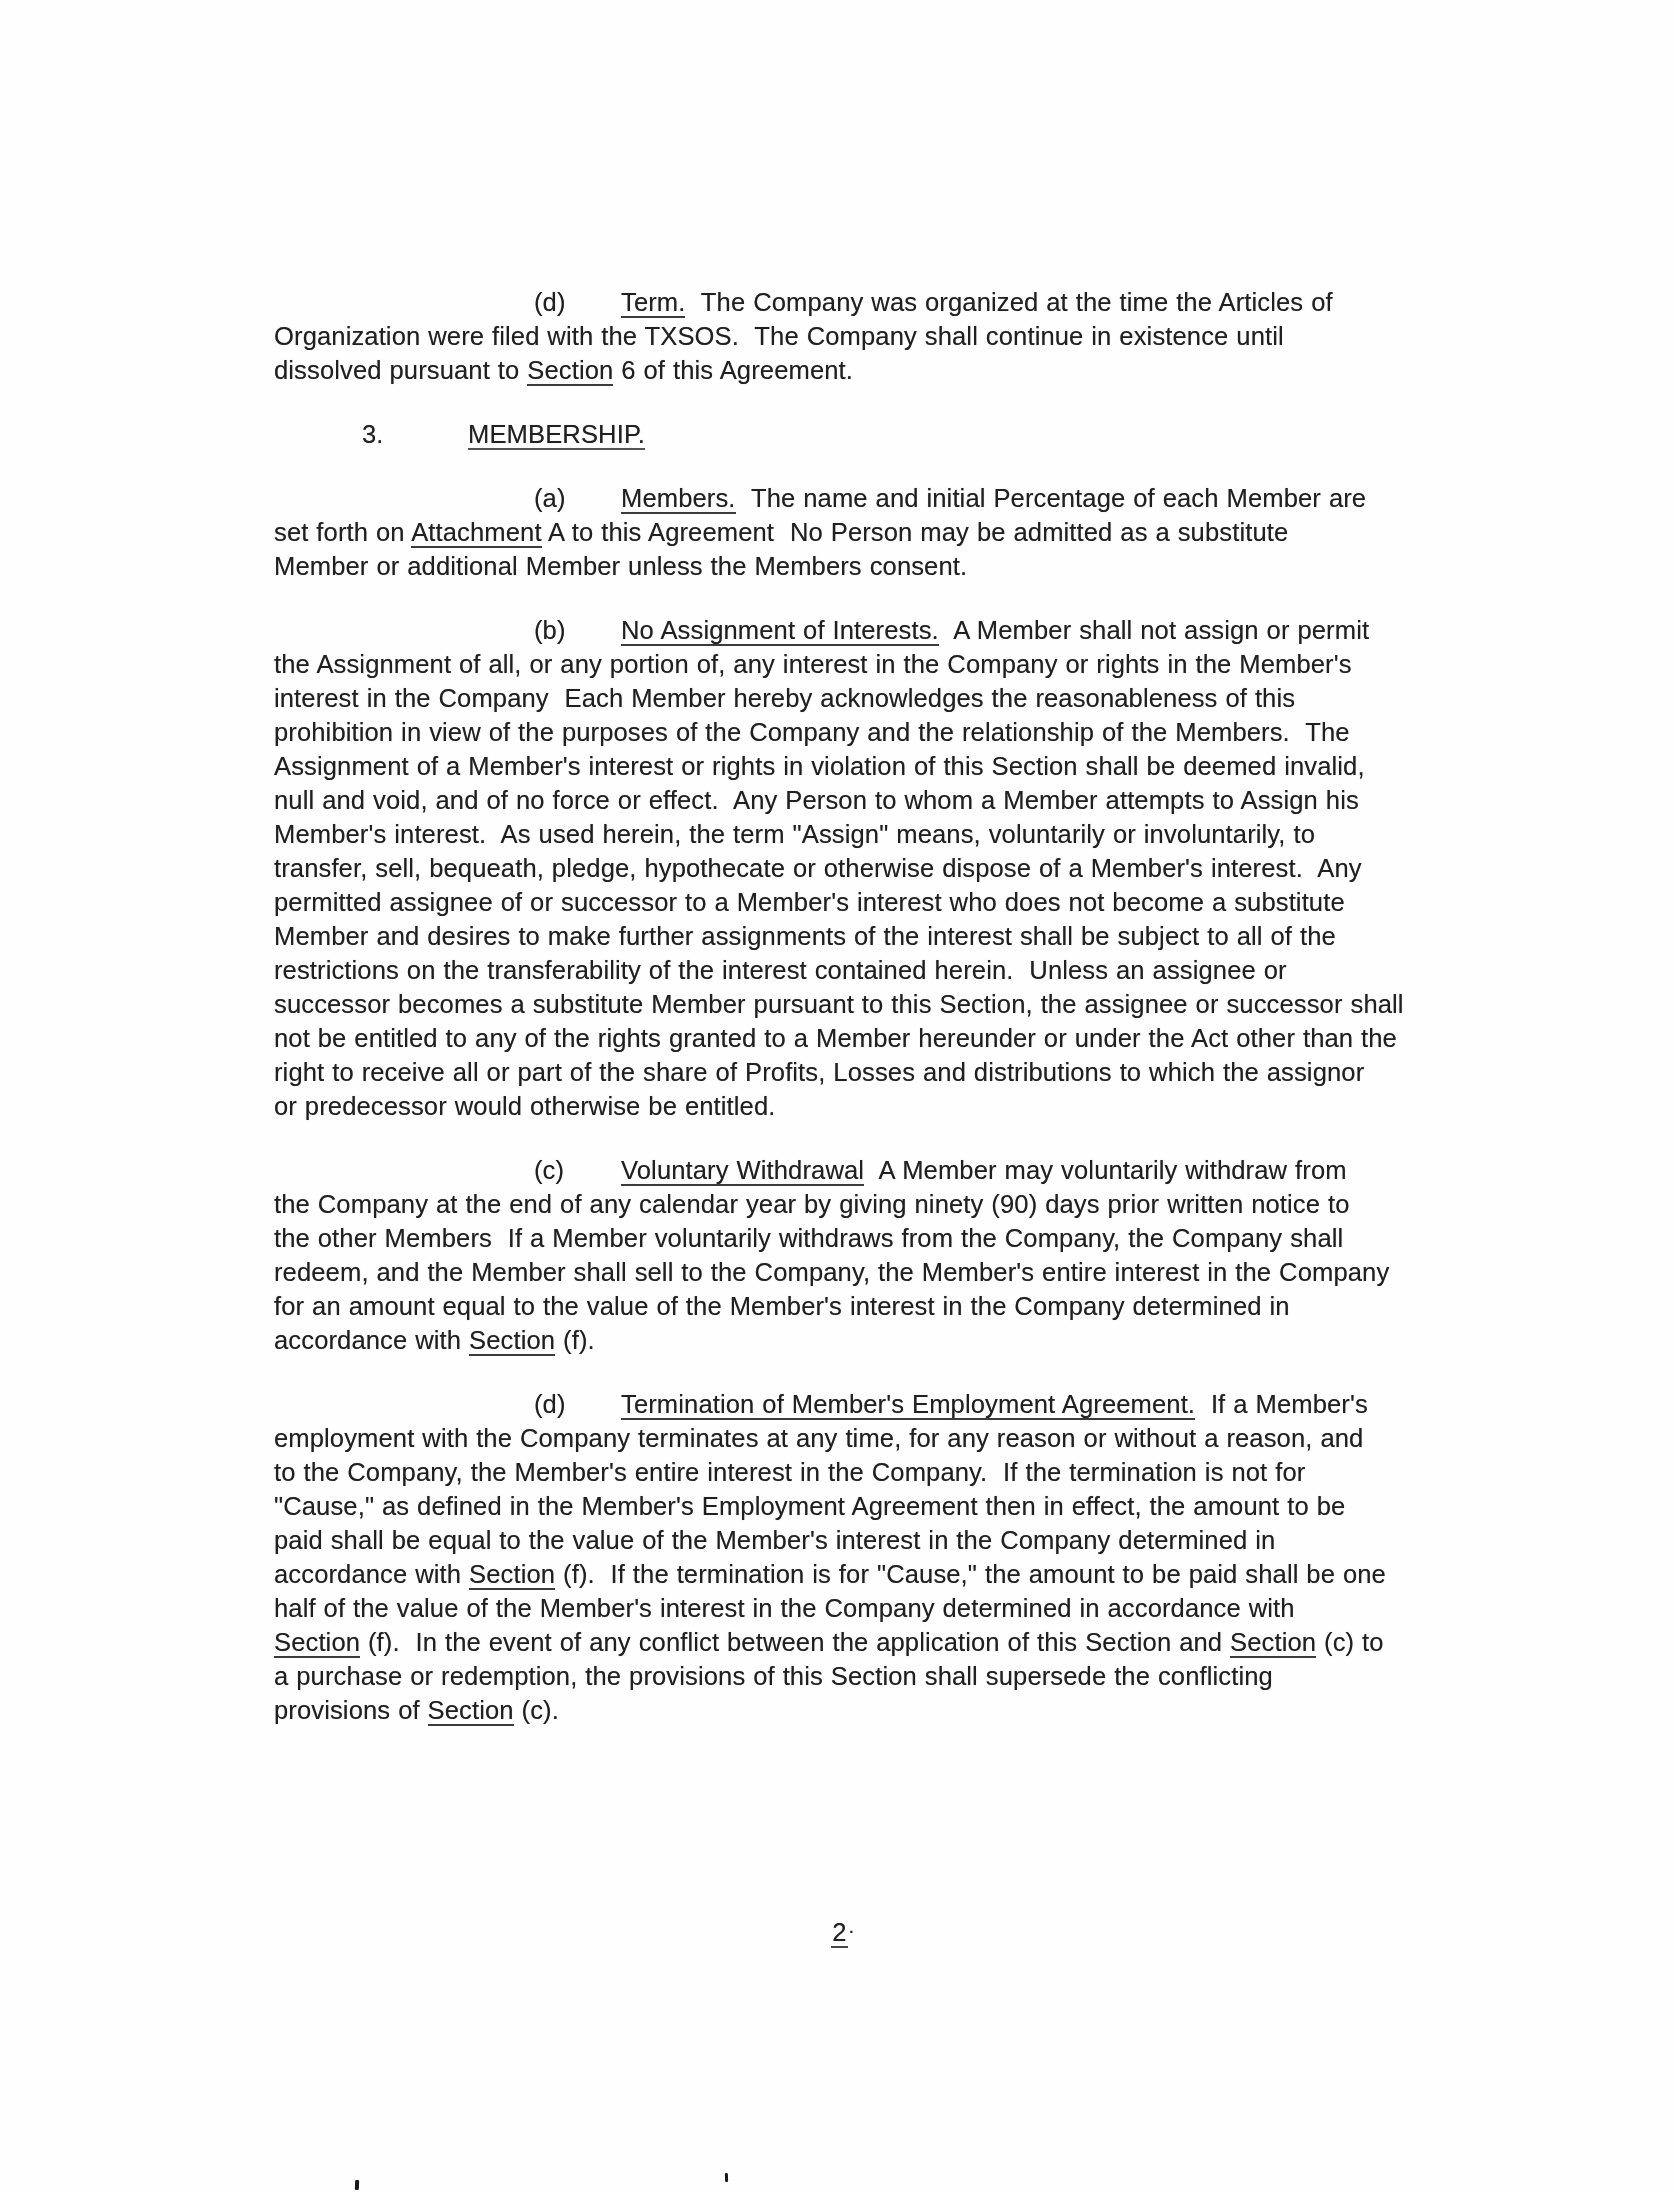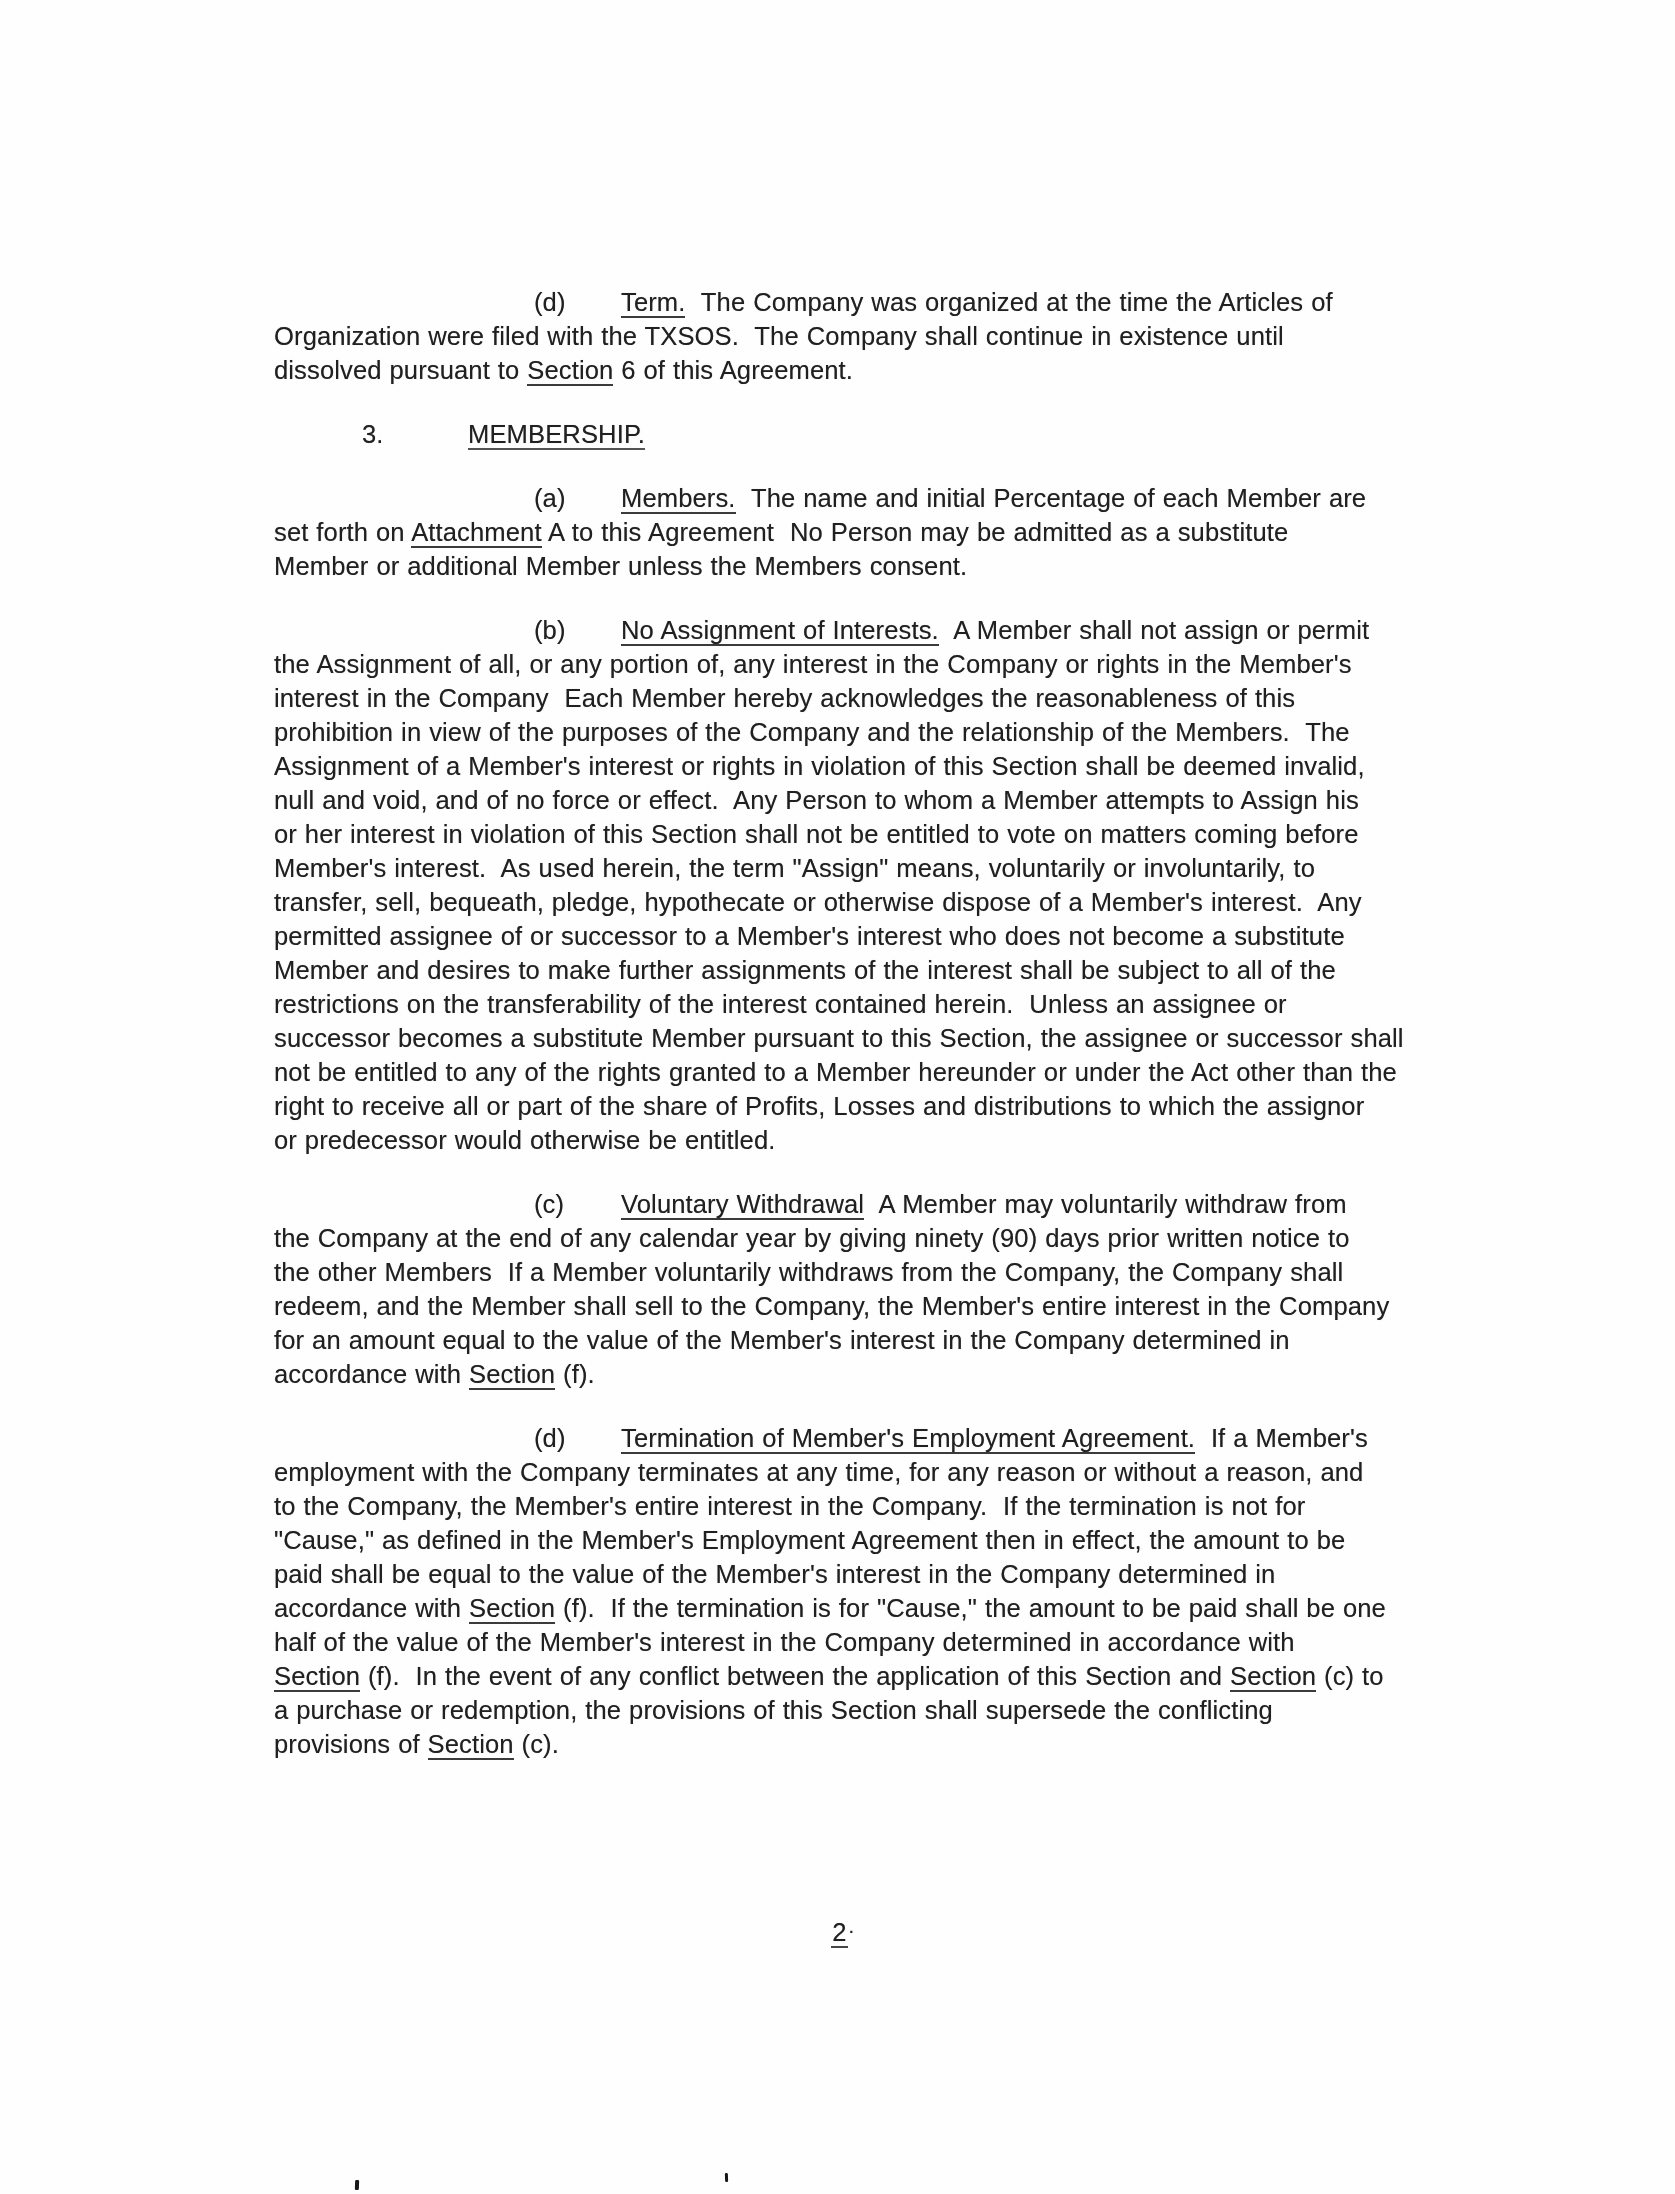--- a/index.html
+++ b/index.html
@@ -52,21 +52,20 @@
         <div class="line"><span>set forth on </span><span class="u">Attachment</span><span> A to this Agreement  No Person may be admitted as a substitute</span></div>
         <div class="line"><span>Member or additional Member unless the Members consent.</span></div>
       </div>
       <div class="para">
         <div class="line p-first"><span class="lbl">(b)</span><span class="u">No Assignment of Interests.</span><span>  A Member shall not assign or permit</span></div>
         <div class="line"><span>the Assignment of all, or any portion of, any interest in the Company or rights in the Member's</span></div>
         <div class="line"><span>interest in the Company  Each Member hereby acknowledges the reasonableness of this</span></div>
         <div class="line"><span>prohibition in view of the purposes of the Company and the relationship of the Members.  The</span></div>
         <div class="line"><span>Assignment of a Member's interest or rights in violation of this Section shall be deemed invalid,</span></div>
         <div class="line"><span>null and void, and of no force or effect.  Any Person to whom a Member attempts to Assign his</span></div>
-        <div class="line"><span>or her interest in violation of this Section shall not be entitled to vote on matters coming before</span></div>
         <div class="line"><span>Member's interest.  As used herein, the term "Assign" means, voluntarily or involuntarily, to</span></div>
         <div class="line"><span>transfer, sell, bequeath, pledge, hypothecate or otherwise dispose of a Member's interest.  Any</span></div>
         <div class="line"><span>permitted assignee of or successor to a Member's interest who does not become a substitute</span></div>
         <div class="line"><span>Member and desires to make further assignments of the interest shall be subject to all of the</span></div>
         <div class="line"><span>restrictions on the transferability of the interest contained herein.  Unless an assignee or</span></div>
         <div class="line"><span>successor becomes a substitute Member pursuant to this Section, the assignee or successor shall</span></div>
         <div class="line"><span>not be entitled to any of the rights granted to a Member hereunder or under the Act other than the</span></div>
         <div class="line"><span>right to receive all or part of the share of Profits, Losses and distributions to which the assignor</span></div>
         <div class="line"><span>or predecessor would otherwise be entitled.</span></div>
       </div>

